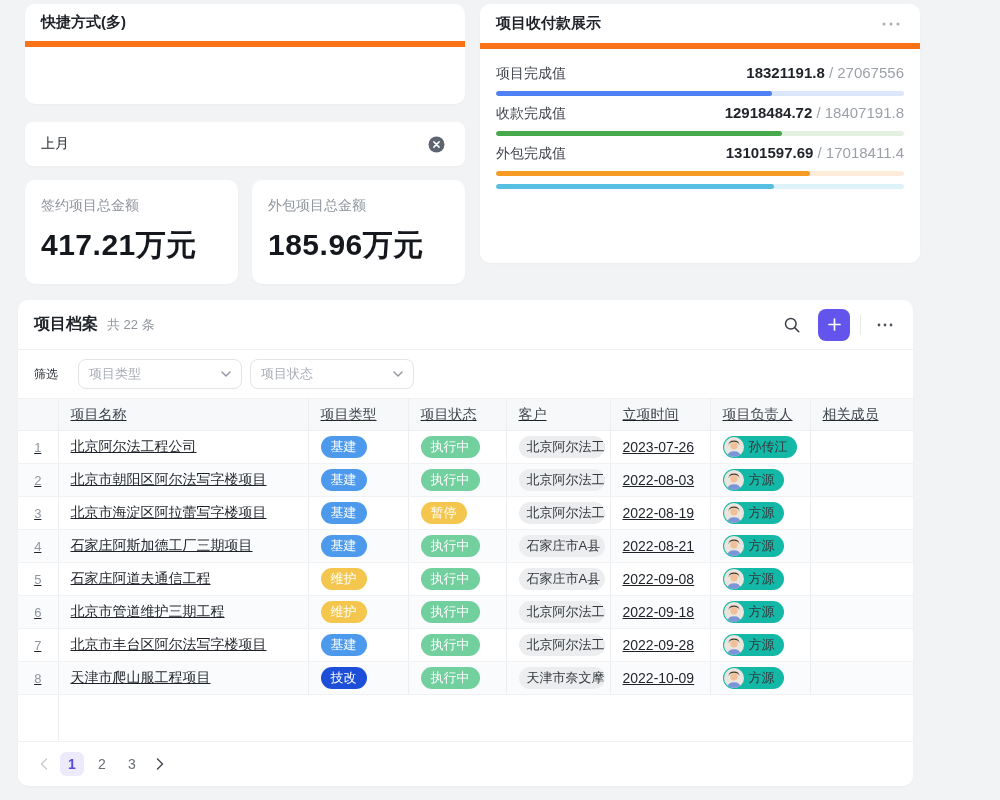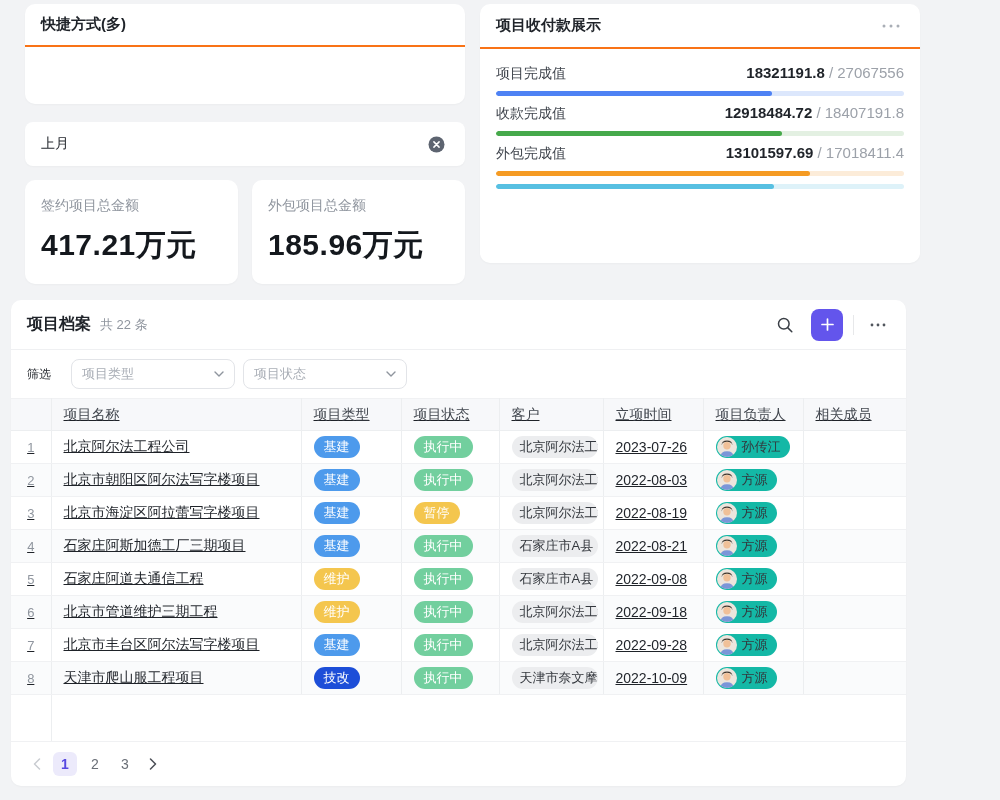--- a/index.html
+++ b/index.html
@@ -2,21 +2,21 @@
 <html><head>
 <meta charset="utf-8">
 <style>
   * { margin:0; padding:0; box-sizing:border-box; }
   html,body { width:1000px; height:800px; }
   body { font-family:"Liberation Sans","DejaVu Sans",sans-serif; background:#f2f3f5; position:relative; overflow:hidden; color:#1f2329; }
   .card { position:absolute; background:#fff; border-radius:10px; box-shadow:0 1px 2px rgba(31,35,41,.03); }
 
   
   .shortcut-card { left:25px; top:4px; width:440px; height:100px; }
-  .card-head { height:43px; display:flex; align-items:center; padding:0 16px; border-bottom:2px solid #f97316; }
+  .card-head { height:43px; display:flex; align-items:center; padding:0 16px; border-bottom:6px solid #f97316; }
   .card-head h2 { font-size:15px; font-weight:700; }
 
   
   .quick-filter { position:absolute; left:25px; top:122px; width:440px; height:44px; background:#fff; border-radius:8px; display:flex; align-items:center; padding:0 16px; box-shadow:0 1px 2px rgba(31,35,41,.03); }
   .quick-filter .qf-label { font-size:14px; color:#1f2329; }
   .clear-btn { margin-left:auto; border:0; background:transparent; cursor:pointer; display:flex; align-items:center; padding:0 4px; }
 
   
   .metric-card { top:180px; width:213px; height:104px; padding:17px 16px; }
   .metric-card.mc1 { left:25px; }
@@ -32,21 +32,21 @@
   .pay-row { margin-bottom:8px; }
   .pay-line { display:flex; align-items:baseline; justify-content:space-between; height:20px; margin-bottom:7px; }
   .pay-label { font-size:14px; color:#41464e; }
   .pay-val { font-size:15px; }
   .pay-val b { font-weight:700; color:#1f2329; }
   .pay-val .sep, .pay-val em { font-style:normal; color:#9ca1a9; }
   .pay-track { height:5px; border-radius:3px; overflow:hidden; }
   .pay-fill { height:100%; border-radius:3px; }
 
   
-  .table-card { left:11px; top:300px; width:895px; height:486px; display:flex; flex-direction:column; }
+  .table-card { left:18px; top:300px; width:895px; height:486px; display:flex; flex-direction:column; }
   .table-title-row { height:50px; display:flex; align-items:center; padding:0 14px 0 16px; border-bottom:1px solid #eff0f2; }
   .table-title-row h2 { font-size:16px; font-weight:700; }
   .count { font-size:13px; color:#8f959e; margin-left:9px; }
   .tt-spacer { flex:1; }
   .icon-btn { border:0; background:transparent; cursor:pointer; display:flex; align-items:center; justify-content:center; width:28px; height:28px; }
   .add-btn { width:32px; height:32px; border:0; border-radius:8px; cursor:pointer; display:flex; align-items:center; justify-content:center; margin-left:12px; }
   .v-div { width:1px; height:20px; background:#e7e8ea; margin:0 10px; }
 
   .filter-row { height:48px; display:flex; align-items:center; padding:0 16px; }
   .filter-label { font-size:12px; color:#1f2329; margin-right:20px; }

